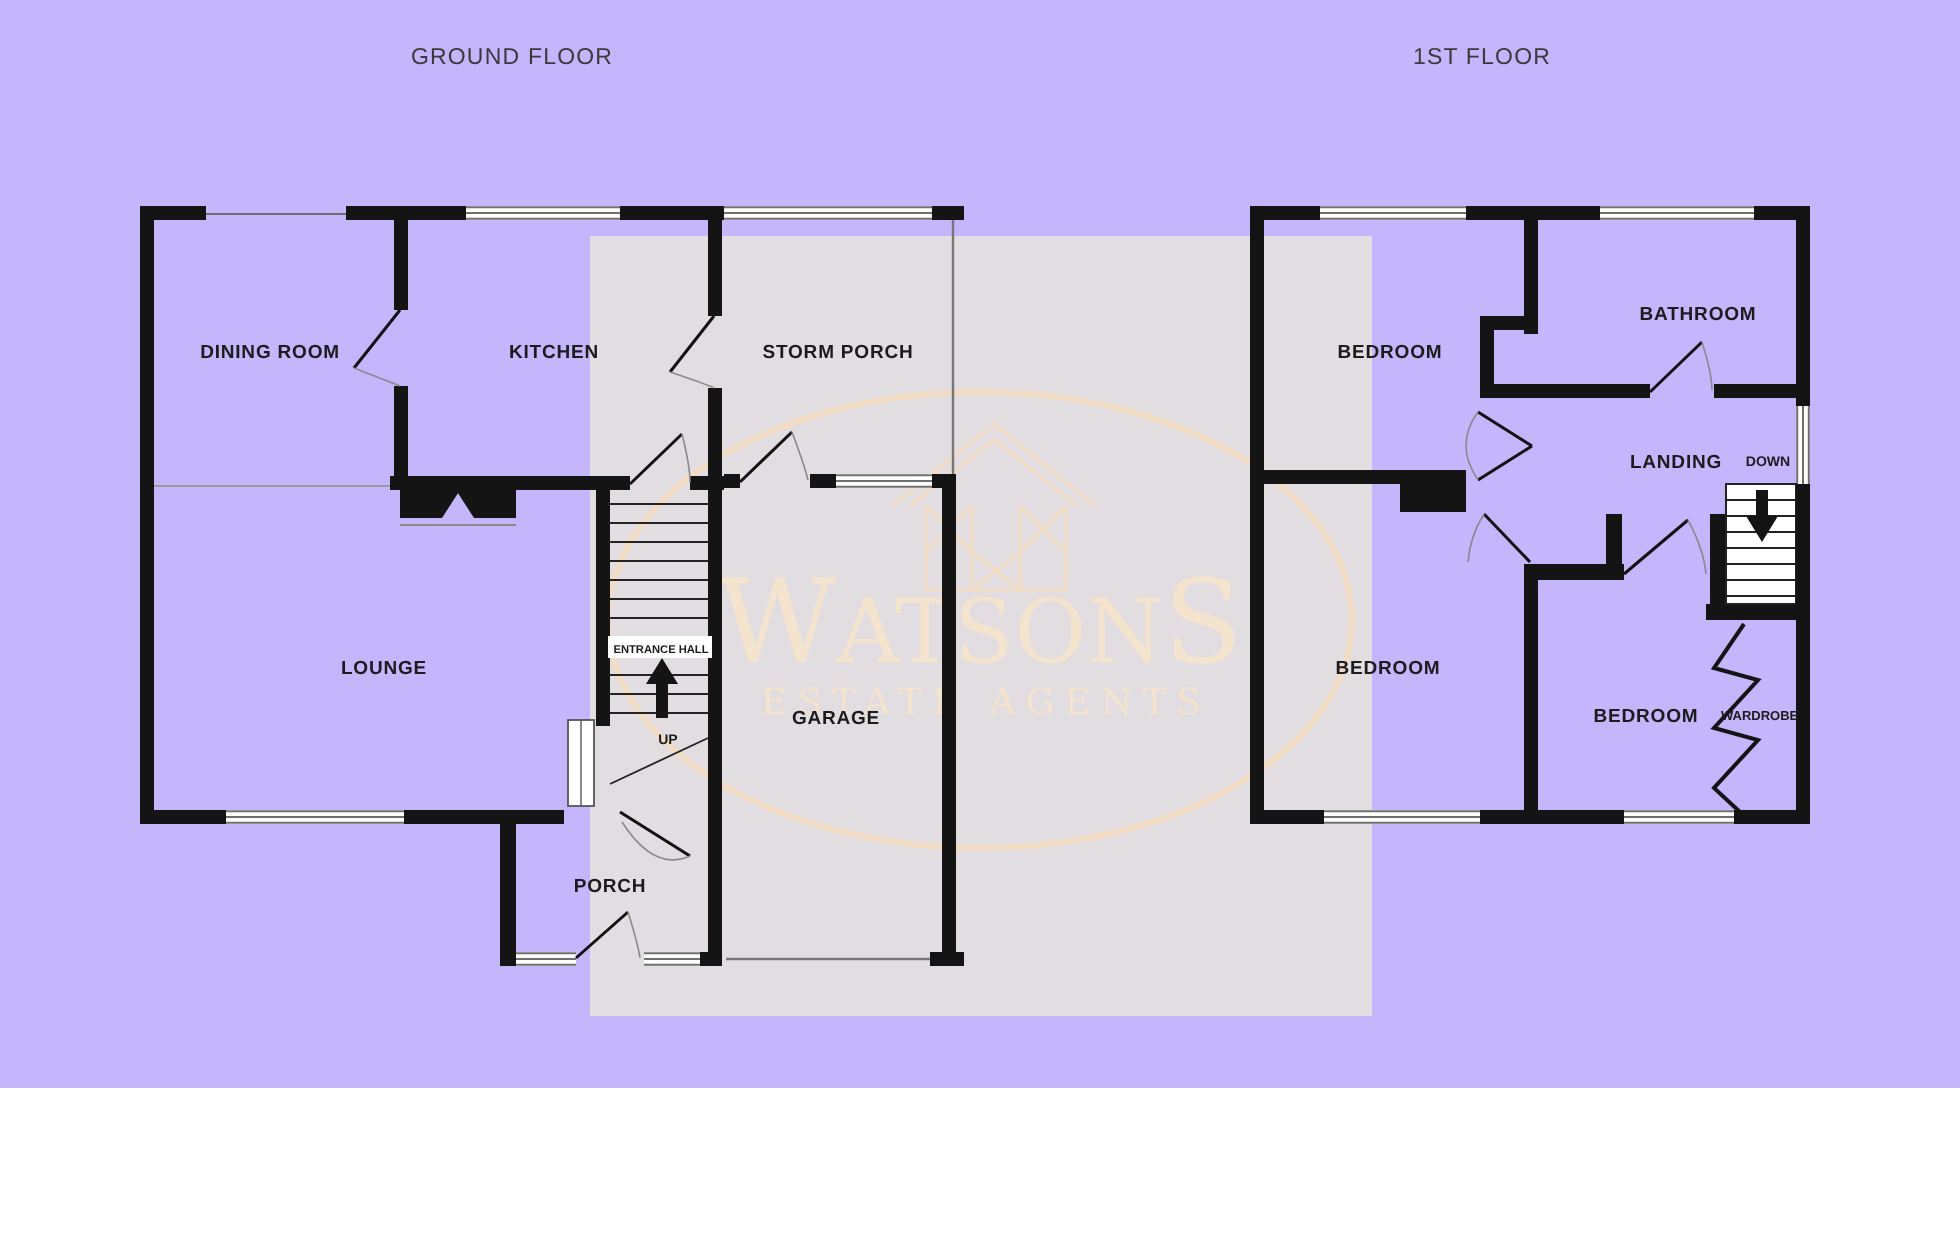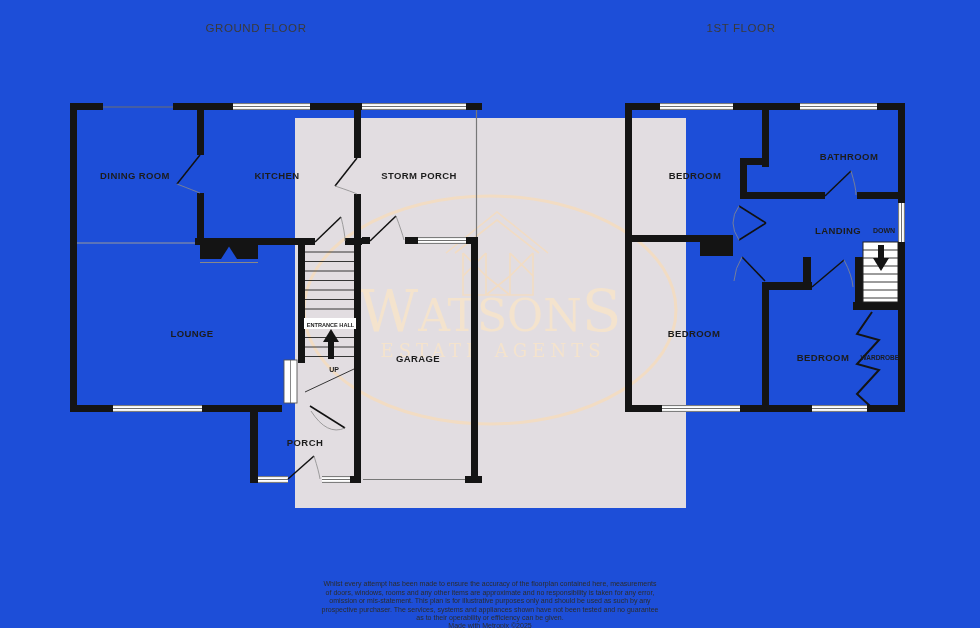--- a/index.html
+++ b/index.html
@@ -1,16 +1,16 @@
 <!DOCTYPE html>
 <html><head>
 <meta charset="utf-8">
 <style>
   html,body{margin:0;padding:0;background:#ffffff;}
-  .stage{position:relative;width:980px;height:628px;background:#1d4ed8;overflow:hidden;
+  .stage{position:relative;width:980px;height:544px;background:#c4b5fd;overflow:hidden;
          font-family:"Liberation Sans", sans-serif;}
   svg{position:absolute;left:0;top:0;}
   text{font-family:"Liberation Sans", sans-serif;}
   .room-label{font-size:9.5px;font-weight:bold;fill:#1c1c1c;letter-spacing:0.4px;}
   .small-label{font-size:7px;font-weight:bold;fill:#1c1c1c;}
   .tiny-label{font-size:5.6px;font-weight:bold;fill:#1c1c1c;}
   .floor-title{font-size:11.5px;fill:#3a3a3a;letter-spacing:0.6px;}
   .disclaimer-line{font-size:7px;fill:#2c2c2c;}
   .wm-serif{font-family:"DejaVu Serif", serif;}
   .wall{fill:#141414;}

